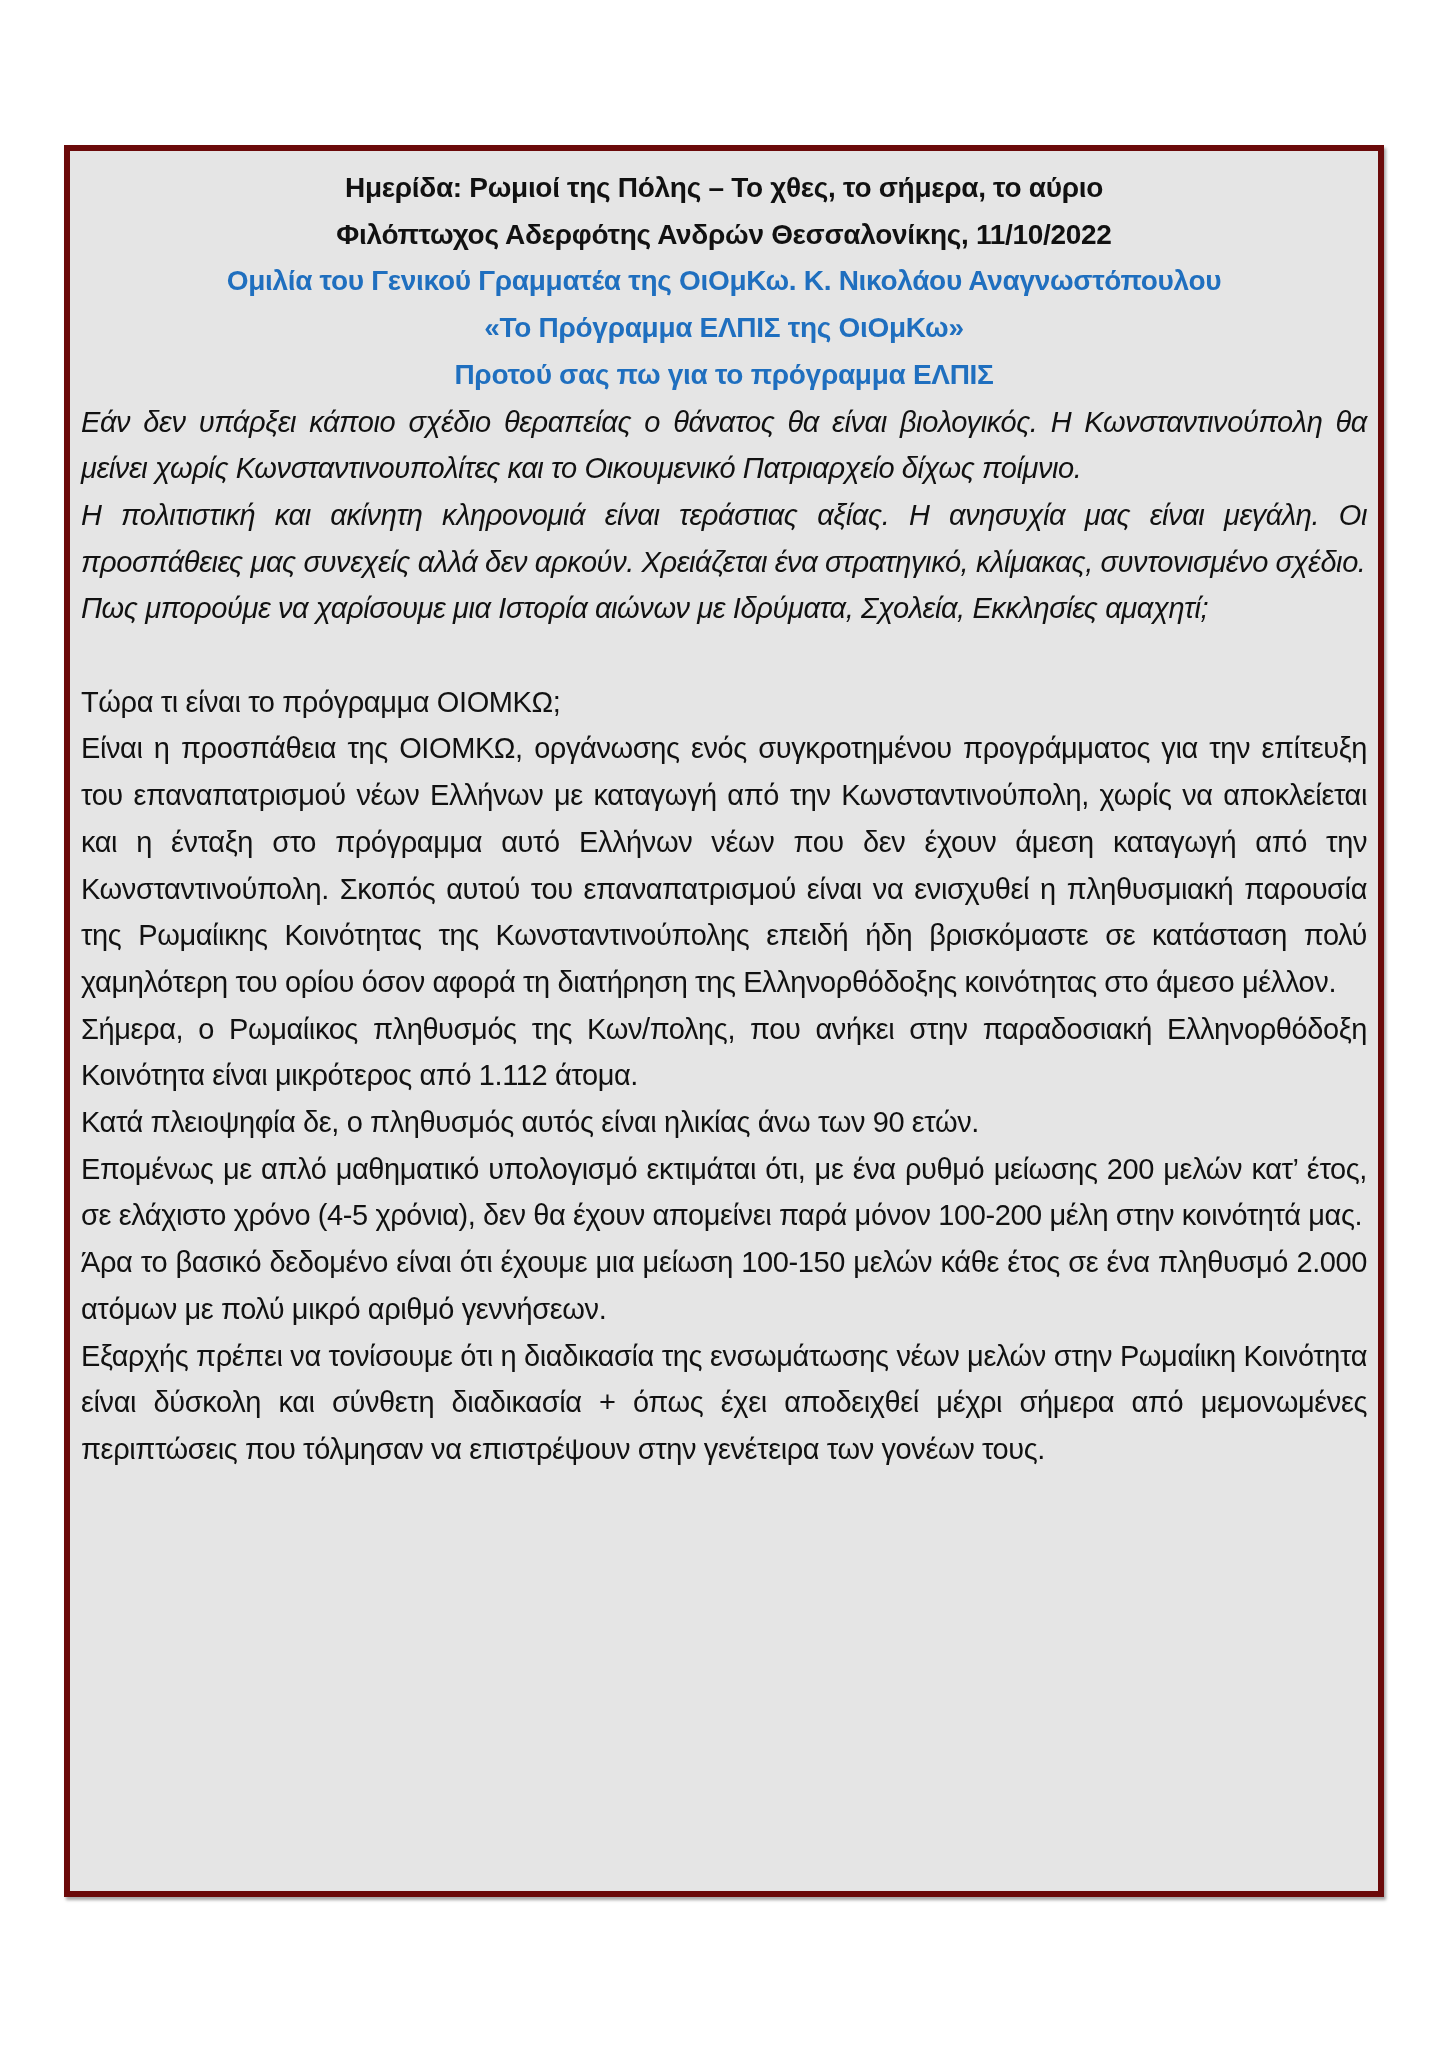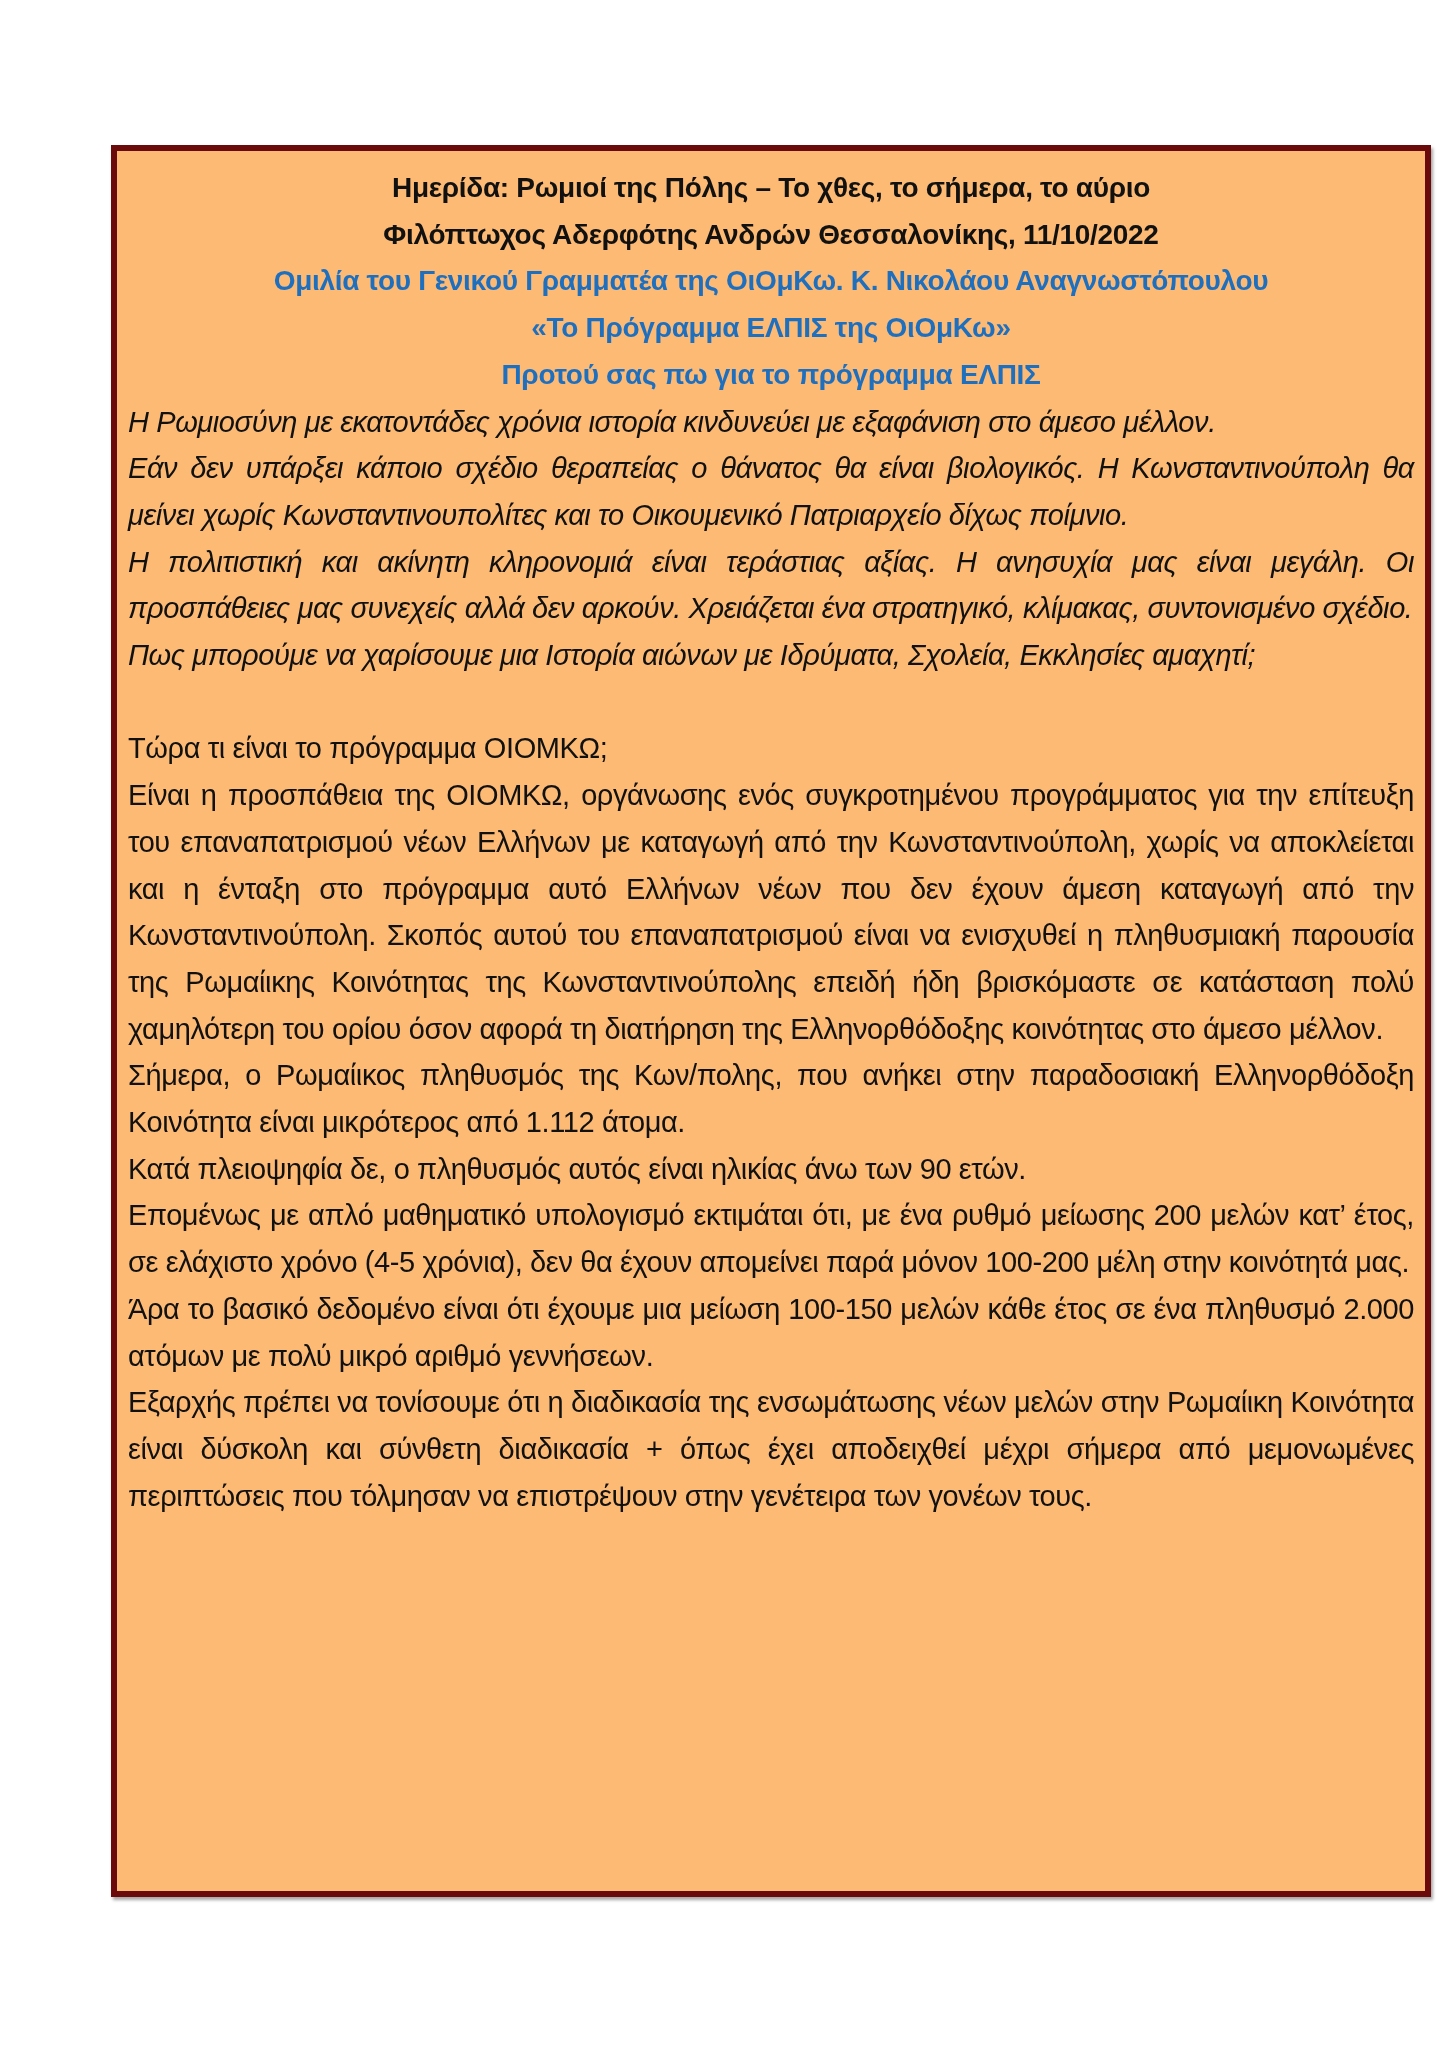--- a/index.html
+++ b/index.html
@@ -4,22 +4,21 @@
 <style>
   html, body { margin: 0; padding: 0; background: #ffffff; }
   body { width: 1448px; height: 2048px; position: relative; overflow: hidden; }
   .frame {
     position: absolute;
     left: 64px; top: 145px;
     width: 1320px; height: 1752px;
     box-sizing: border-box;
     border: 6px solid #6b0a0a;
     box-shadow: 2px 3px 3px rgba(0,0,0,0.35);
-    background: #fdba74;
-    margin-left: 47px;
+    background: #e5e5e5;
   }
   .content {
     position: absolute;
     left: 11px; right: 11px; top: 14px;
     font-family: "Liberation Sans", "DejaVu Sans", sans-serif;
     font-size: 29px;
     line-height: 46.7px;
     color: #111111;
   }
   .hdr { text-align: center; font-weight: bold; font-size: 28px; letter-spacing: -0.3px; }
@@ -34,21 +33,20 @@
 <body>
 
 <div class="frame">
   <div class="content">
     <div class="hdr dark">Ημερίδα: Ρωμιοί της Πόλης – Το χθες, το σήμερα, το αύριο</div>
     <div class="hdr dark">Φιλόπτωχος Αδερφότης Ανδρών Θεσσαλονίκης, 11/10/2022</div>
     <div class="hdr blue">Ομιλία του Γενικού Γραμματέα της ΟιΟμΚω. Κ. Νικολάου Αναγνωστόπουλου</div>
     <div class="hdr blue">«Το Πρόγραμμα ΕΛΠΙΣ της ΟιΟμΚω»</div>
     <div class="hdr blue">Προτού σας πω για το πρόγραμμα ΕΛΠΙΣ</div>
 
-    <p class="p italic last-left">Η Ρωμιοσύνη με εκατοντάδες χρόνια ιστορία κινδυνεύει με εξαφάνιση  στο άμεσο μέλλον.</p>
     <p class="p italic last-left">Εάν δεν υπάρξει κάποιο σχέδιο θεραπείας ο θάνατος θα είναι βιολογικός. Η Κωνσταντινούπολη θα μείνει χωρίς Κωνσταντινουπολίτες και το Οικουμενικό Πατριαρχείο δίχως ποίμνιο.</p>
     <p class="p italic last-left">Η πολιτιστική και ακίνητη κληρονομιά είναι τεράστιας αξίας. Η ανησυχία μας είναι μεγάλη. Οι προσπάθειες μας συνεχείς αλλά δεν αρκούν. Χρειάζεται ένα στρατηγικό, κλίμακας, συντονισμένο σχέδιο.</p>
     <p class="p italic last-left">Πως μπορούμε να χαρίσουμε μια Ιστορία αιώνων με Ιδρύματα, Σχολεία, Εκκλησίες αμαχητί;</p>
 
     <div class="blank"></div>
 
     <p class="p last-left">Τώρα τι είναι το πρόγραμμα ΟΙΟΜΚΩ;</p>
     <p class="p last-left">Είναι η προσπάθεια της ΟΙΟΜΚΩ, οργάνωσης ενός συγκροτημένου προγράμματος για την επίτευξη του επαναπατρισμού νέων Ελλήνων  με καταγωγή  από την Κωνσταντινούπολη, χωρίς να αποκλείεται και η ένταξη στο πρόγραμμα αυτό Ελλήνων νέων που δεν έχουν άμεση καταγωγή από την Κωνσταντινούπολη. Σκοπός αυτού του επαναπατρισμού είναι να ενισχυθεί η πληθυσμιακή παρουσία  της Ρωμαίικης Κοινότητας της Κωνσταντινούπολης επειδή ήδη βρισκόμαστε σε κατάσταση πολύ χαμηλότερη του ορίου όσον αφορά τη διατήρηση της Ελληνορθόδοξης κοινότητας  στο άμεσο μέλλον.</p>
     <p class="p last-left">Σήμερα, ο Ρωμαίικος πληθυσμός της Κων/πολης, που ανήκει στην παραδοσιακή Ελληνορθόδοξη Κοινότητα είναι μικρότερος από 1.112 άτομα.</p>
     <p class="p last-left">Κατά πλειοψηφία δε, ο πληθυσμός αυτός είναι ηλικίας άνω των 90 ετών.</p>

